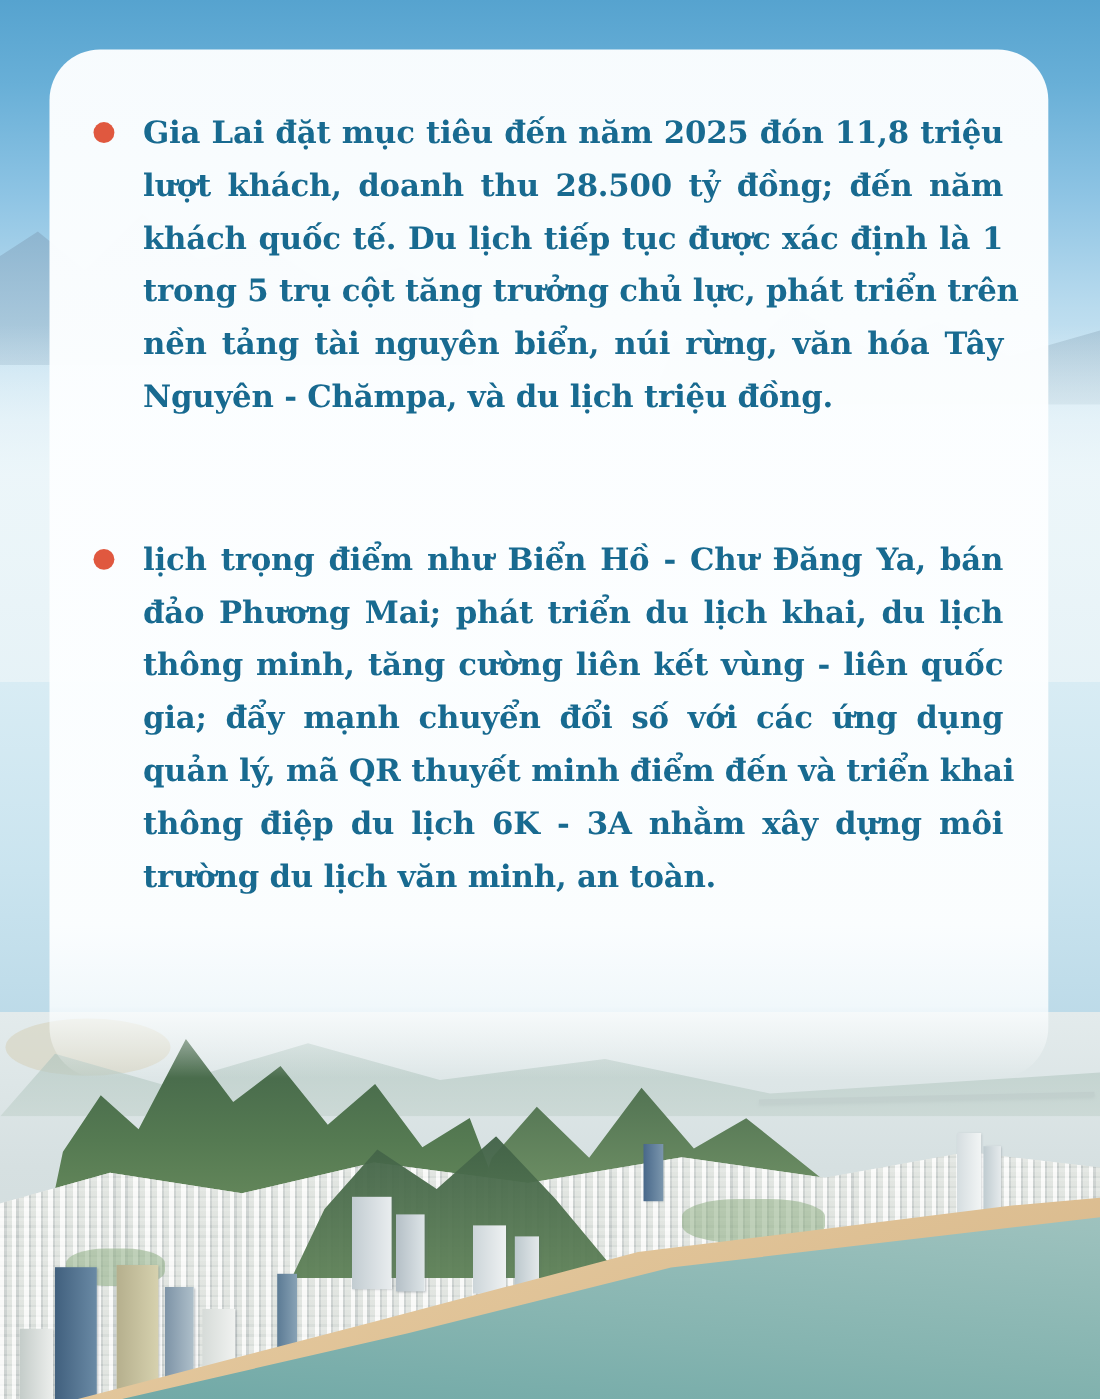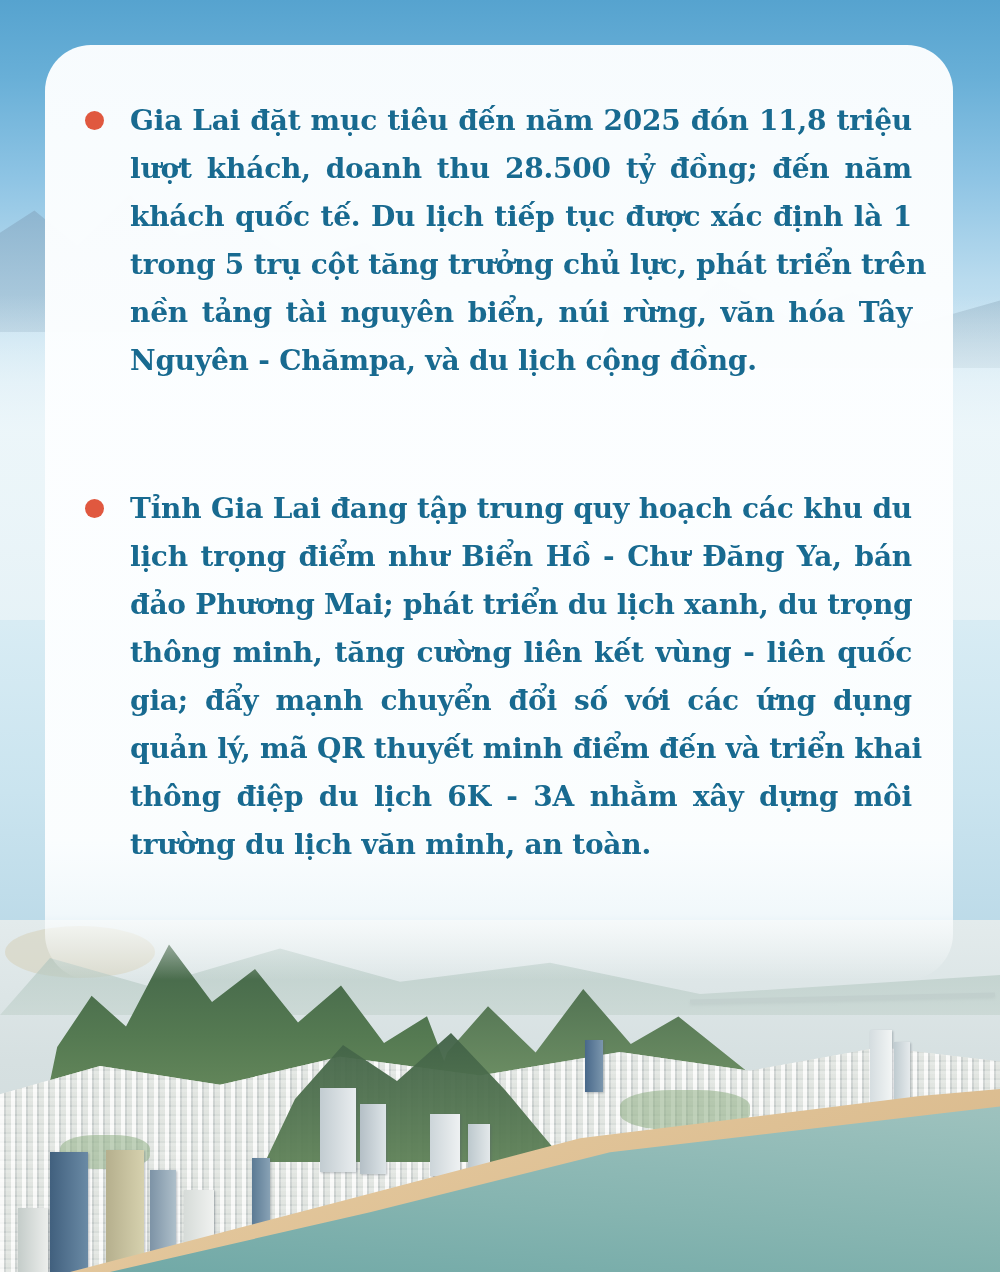--- a/index.html
+++ b/index.html
@@ -112,28 +112,27 @@
   <div class="card">
     <div class="card-inner">
 
       <div class="para">
         <span class="dot"></span>
         <div class="line">Gia Lai đặt mục tiêu đến năm 2025 đón 11,8 triệu</div>
         <div class="line">lượt khách, doanh thu 28.500 tỷ đồng; đến năm</div>
         <div class="line">khách quốc tế. Du lịch tiếp tục được xác định là 1</div>
         <div class="line">trong 5 trụ cột tăng trưởng chủ lực, phát triển trên</div>
         <div class="line">nền tảng tài nguyên biển, núi rừng, văn hóa Tây</div>
-        <div class="line last">Nguyên - Chămpa, và du lịch cộng đồng.</div>
+        <div class="line last">Nguyên - Chămpa, và du lịch triệu đồng.</div>
       </div>
 
       <div class="para">
         <span class="dot"></span>
-        <div class="line">Tỉnh Gia Lai đang tập trung quy hoạch các khu du</div>
         <div class="line">lịch trọng điểm như Biển Hồ - Chư Đăng Ya, bán</div>
-        <div class="line">đảo Phương Mai; phát triển du lịch xanh, du trọng</div>
+        <div class="line">đảo Phương Mai; phát triển du lịch khai, du lịch</div>
         <div class="line">thông minh, tăng cường liên kết vùng - liên quốc</div>
         <div class="line">gia; đẩy mạnh chuyển đổi số với các ứng dụng</div>
         <div class="line">quản lý, mã QR thuyết minh điểm đến và triển khai</div>
         <div class="line">thông điệp du lịch 6K - 3A nhằm xây dựng môi</div>
         <div class="line last">trường du lịch văn minh, an toàn.</div>
       </div>
 
     </div>
   </div>
 </div>

